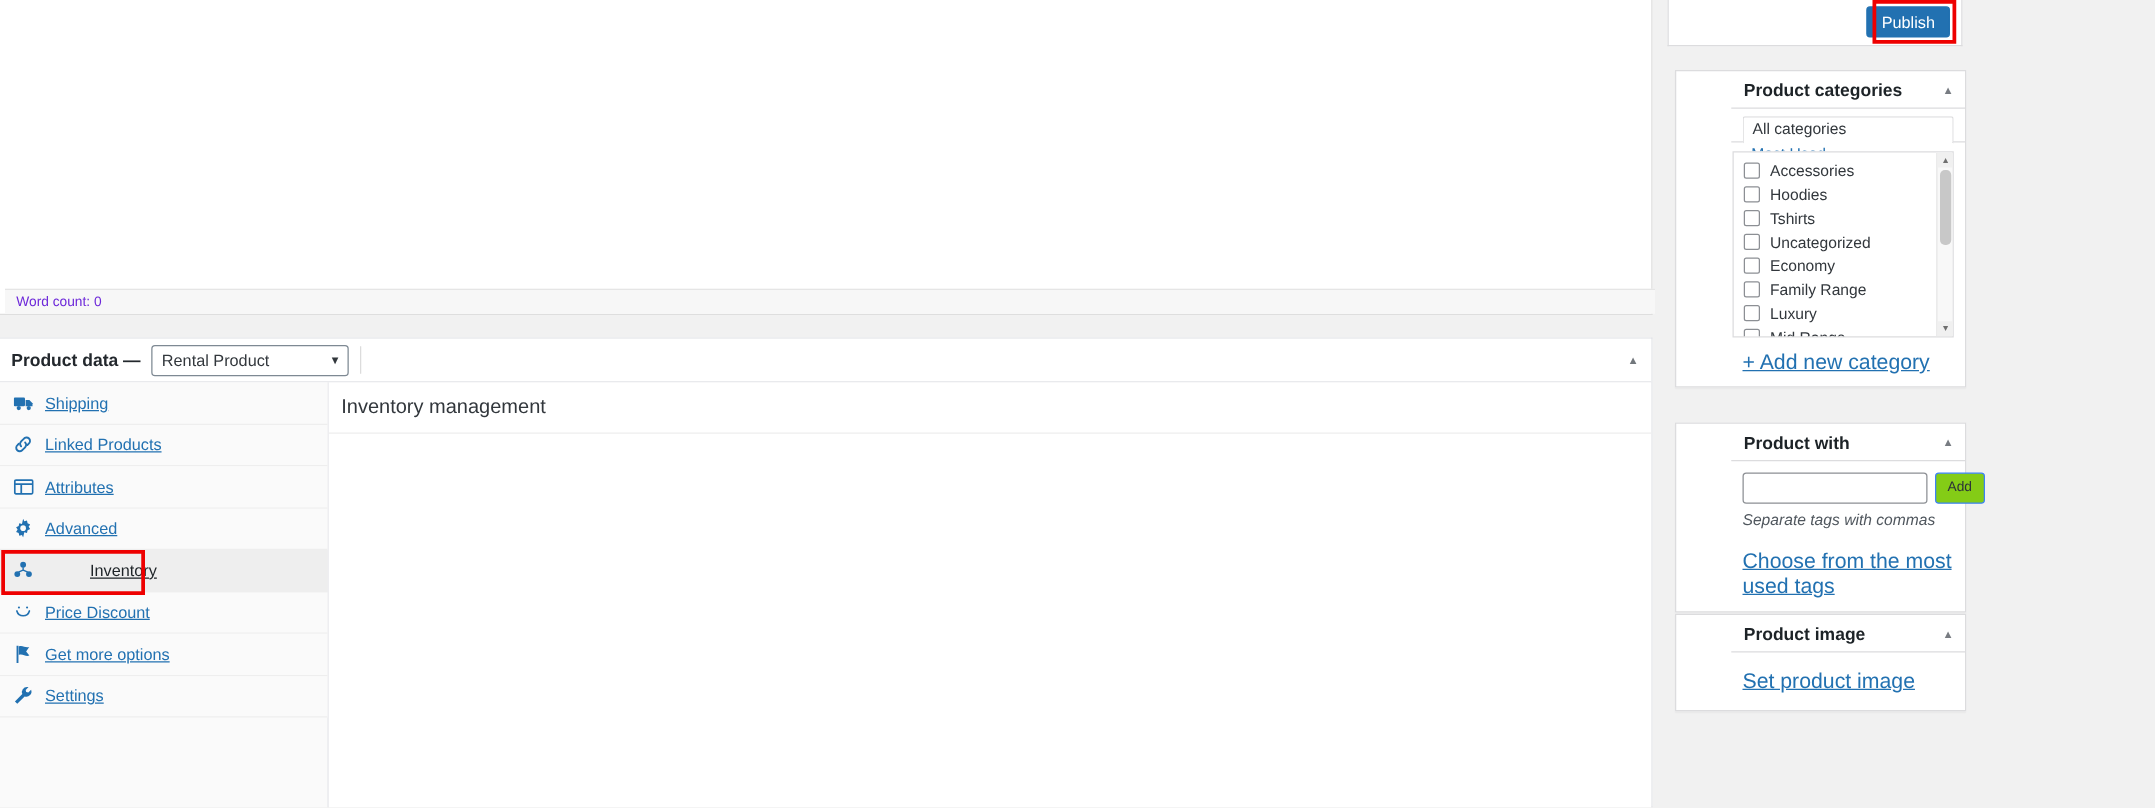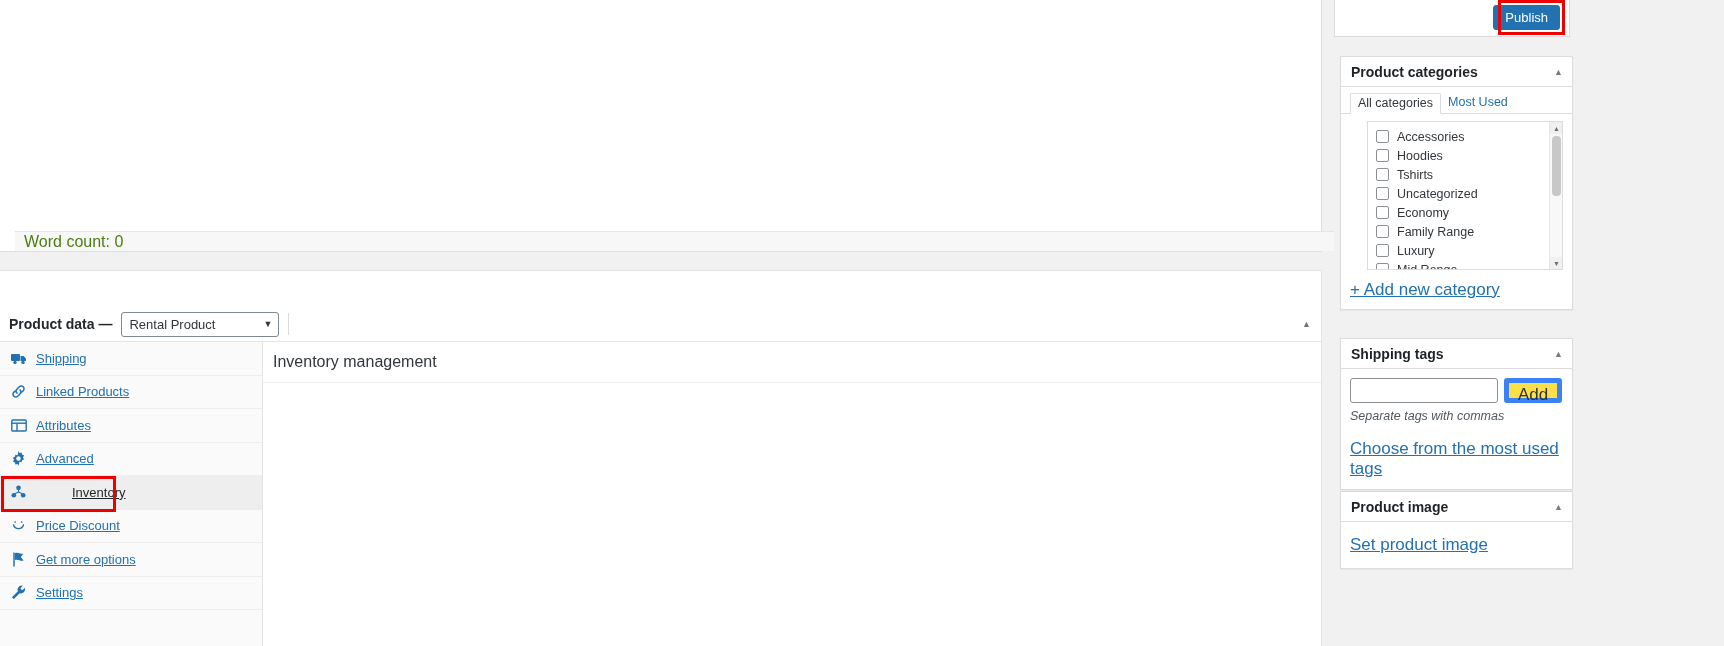--- a/index.html
+++ b/index.html
@@ -28,45 +28,44 @@
     background: #ffffff;
     border: 1px solid #dedede;
     border-top: none; border-left: none;
   }
   #editor-canvas {
     position: absolute; left: 0; top: 0;
     width: 1320px; height: 231px;
     background: #ffffff;
   }
   #word-count-bar {
-    position: absolute; left: 15px; top: 231px;
+    position: absolute; left: 4px; top: 231px;
     width: 1320px; height: 20px;
     background: #f7f7f7;
     border-top: 1px solid #e5e5e5;
     display: flex; align-items: center;
     padding-left: 9px;
-    font-size: 16px; color: #4d7c0f;
+    font-size: 11px; color: #6d28d9;
   }
 
   
   #product-data-box {
     position: absolute; left: 0; top: 270px;
     width: 1322px; height: 376px;
     background: #ffffff;
     border: 1px solid #e2e4e7;
     border-left: none;
   }
   #pd-header {
     position: relative;
     height: 35px;
     border-bottom: 1px solid #e2e4e7;
     display: flex; align-items: center;
     padding: 0 8px 0 9px;
     background: #fff;
-    margin-top: 36px;
   }
   #pd-title {
     font-size: 14px; font-weight: 600; color: #23282d;
     margin-right: 9px; white-space: nowrap;
   }
   #pd-type-select {
     width: 158px; height: 25px;
     border: 1px solid #7e8993;
     border-radius: 3px;
     background: #fff;
@@ -188,21 +187,21 @@
     background: #f1f1f1;
   }
   .sb-box {
     position: absolute; left: 6px;
     width: 236px;
     background: #ffffff;
     border: 1px solid #dcdcde;
     box-shadow: 0 1px 1px rgba(0,0,0,.04);
     left: 6px; width: 233px;
   }
-  .sb-box { left: 6px; width: 233px; }
+  .sb-box { left: 6px; width: 233px; padding-left: 44px; }
   .sb-header {
     position: relative;
     height: 30px;
     display: flex; align-items: center;
     padding: 0 10px;
     border-bottom: 1px solid #dcdcde;
     font-size: 14px; font-weight: 600; color: #1d2327;
   }
   .sb-header .sb-toggle {
     position: absolute; right: 9px; top: 50%;
@@ -240,39 +239,40 @@
   }
 
   
   #cat-box { top: 56px; }
   .cat-tabs {
     display: flex;
     padding: 6px 9px 0 9px;
     border-bottom: 1px solid #dcdcde;
     height: 27px;
     background: #fff;
+    flex-direction: column;
   }
   .cat-tab {
     font-size: 12.5px;
     color: #2271b1;
     padding: 3px 7px 4px 7px;
     cursor: pointer;
     line-height: 1;
   }
   .cat-tab.active {
     color: #32373c;
     border: 1px solid #dcdcde;
     border-bottom: 1px solid #fff;
     background: #fff;
     margin-bottom: -1px;
     border-radius: 2px 2px 0 0;
   }
   .cat-list-wrap {
     position: relative;
-    margin: 7px 9px 0 26px;
+    margin: 7px 9px 0 1px;
     height: 149px;
     border: 1px solid #dcdcde;
     background: #fff;
     overflow: hidden;
   }
   .cat-list {
     padding: 5px 0 0 0;
     margin: 0; list-style: none;
   }
   .cat-item {
@@ -332,26 +332,26 @@
     background: #fff;
     font-family: "Liberation Sans", sans-serif;
     font-size: 13px;
     padding: 0 6px;
     color: #2c3338;
   }
   #tag-add-btn {
     margin-left: 6px;
     height: 25px;
     padding: 0 9px;
-    background: #fde047;
-    border: 5px solid #3b82f6;
+    background: #84cc16;
+    border: 1px solid #3b82f6;
     border-radius: 3px;
     color: #2c3338;
     font-family: "Liberation Sans", sans-serif;
-    font-size: 17px;
+    font-size: 11px;
     line-height: 23px;
     cursor: pointer;
   }
   #tag-hint {
     padding: 6px 9px 0 9px;
     font-size: 12.5px;
     font-style: italic;
     color: #50575e;
   }
   #most-used-tags { margin: 16px 0 10px 9px; }
@@ -545,21 +545,21 @@
           <div class="arrow up">▲</div>
           <div class="thumb"></div>
           <div class="arrow down">▼</div>
         </div>
       </div>
       <a id="add-new-cat" class="sb-link">+ Add new category</a>
     </div>
 
     <div class="sb-box" id="tag-box">
       <div class="sb-header">
-        <span>Shipping tags</span>
+        <span>Product with</span>
         <span class="sb-toggle">▲</span>
       </div>
       <div class="tag-row">
         <input id="tag-input" type="text" value="" style="">
         <button id="tag-add-btn">Add</button>
       </div>
       <div id="tag-hint">Separate tags with commas</div>
       <a id="most-used-tags" class="sb-link">Choose from the most used tags</a>
     </div>
 

